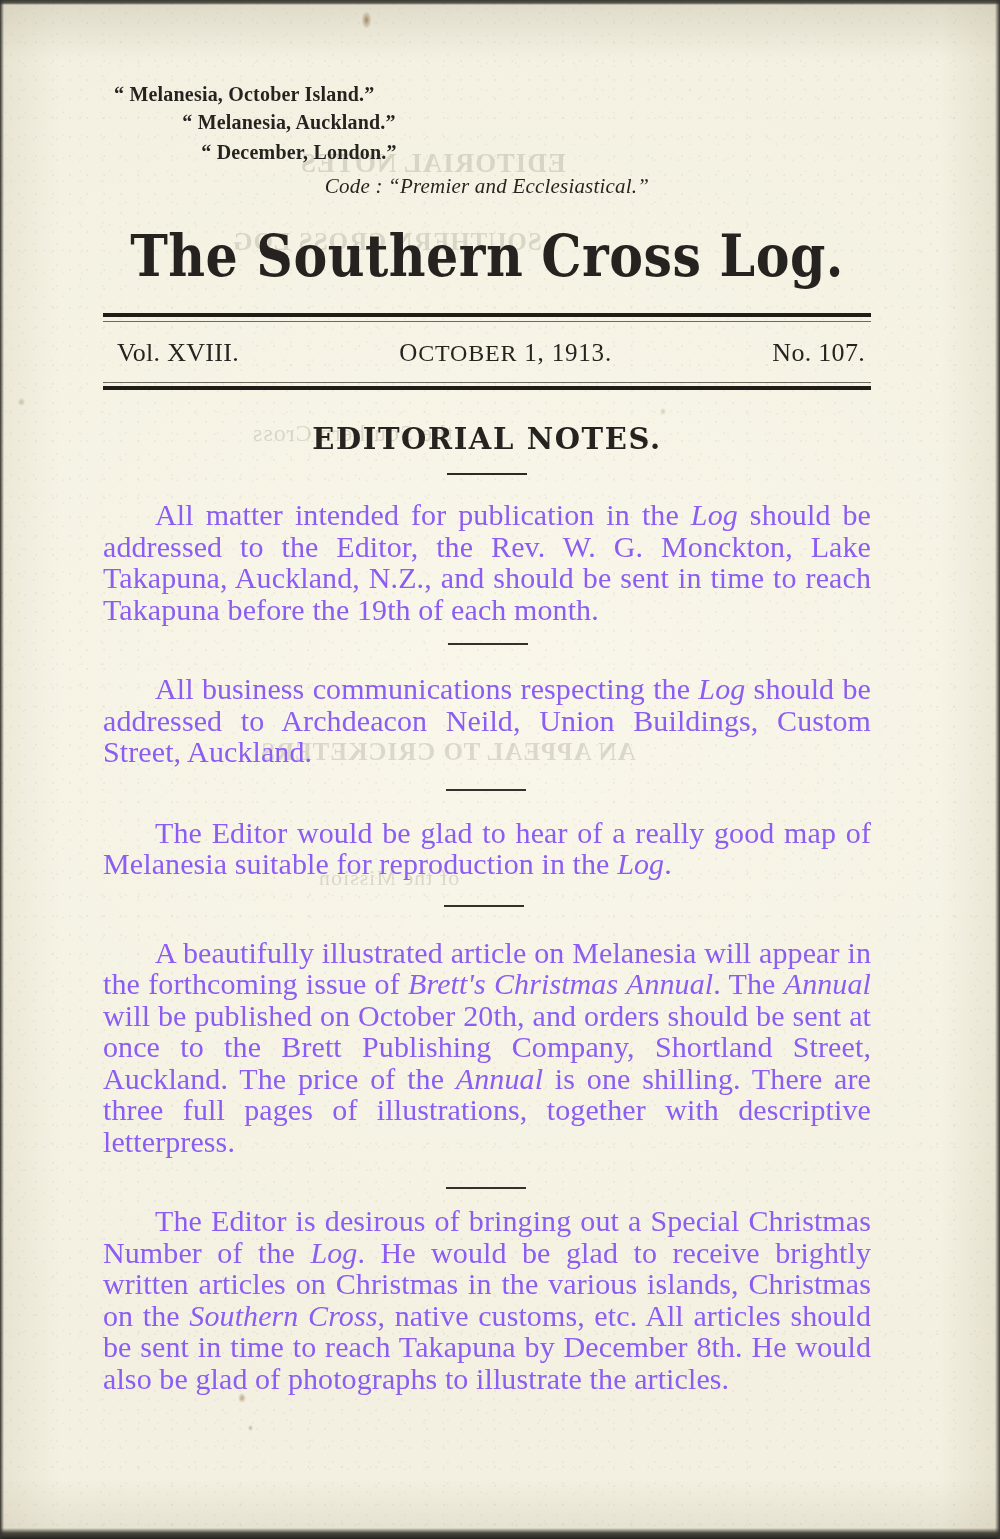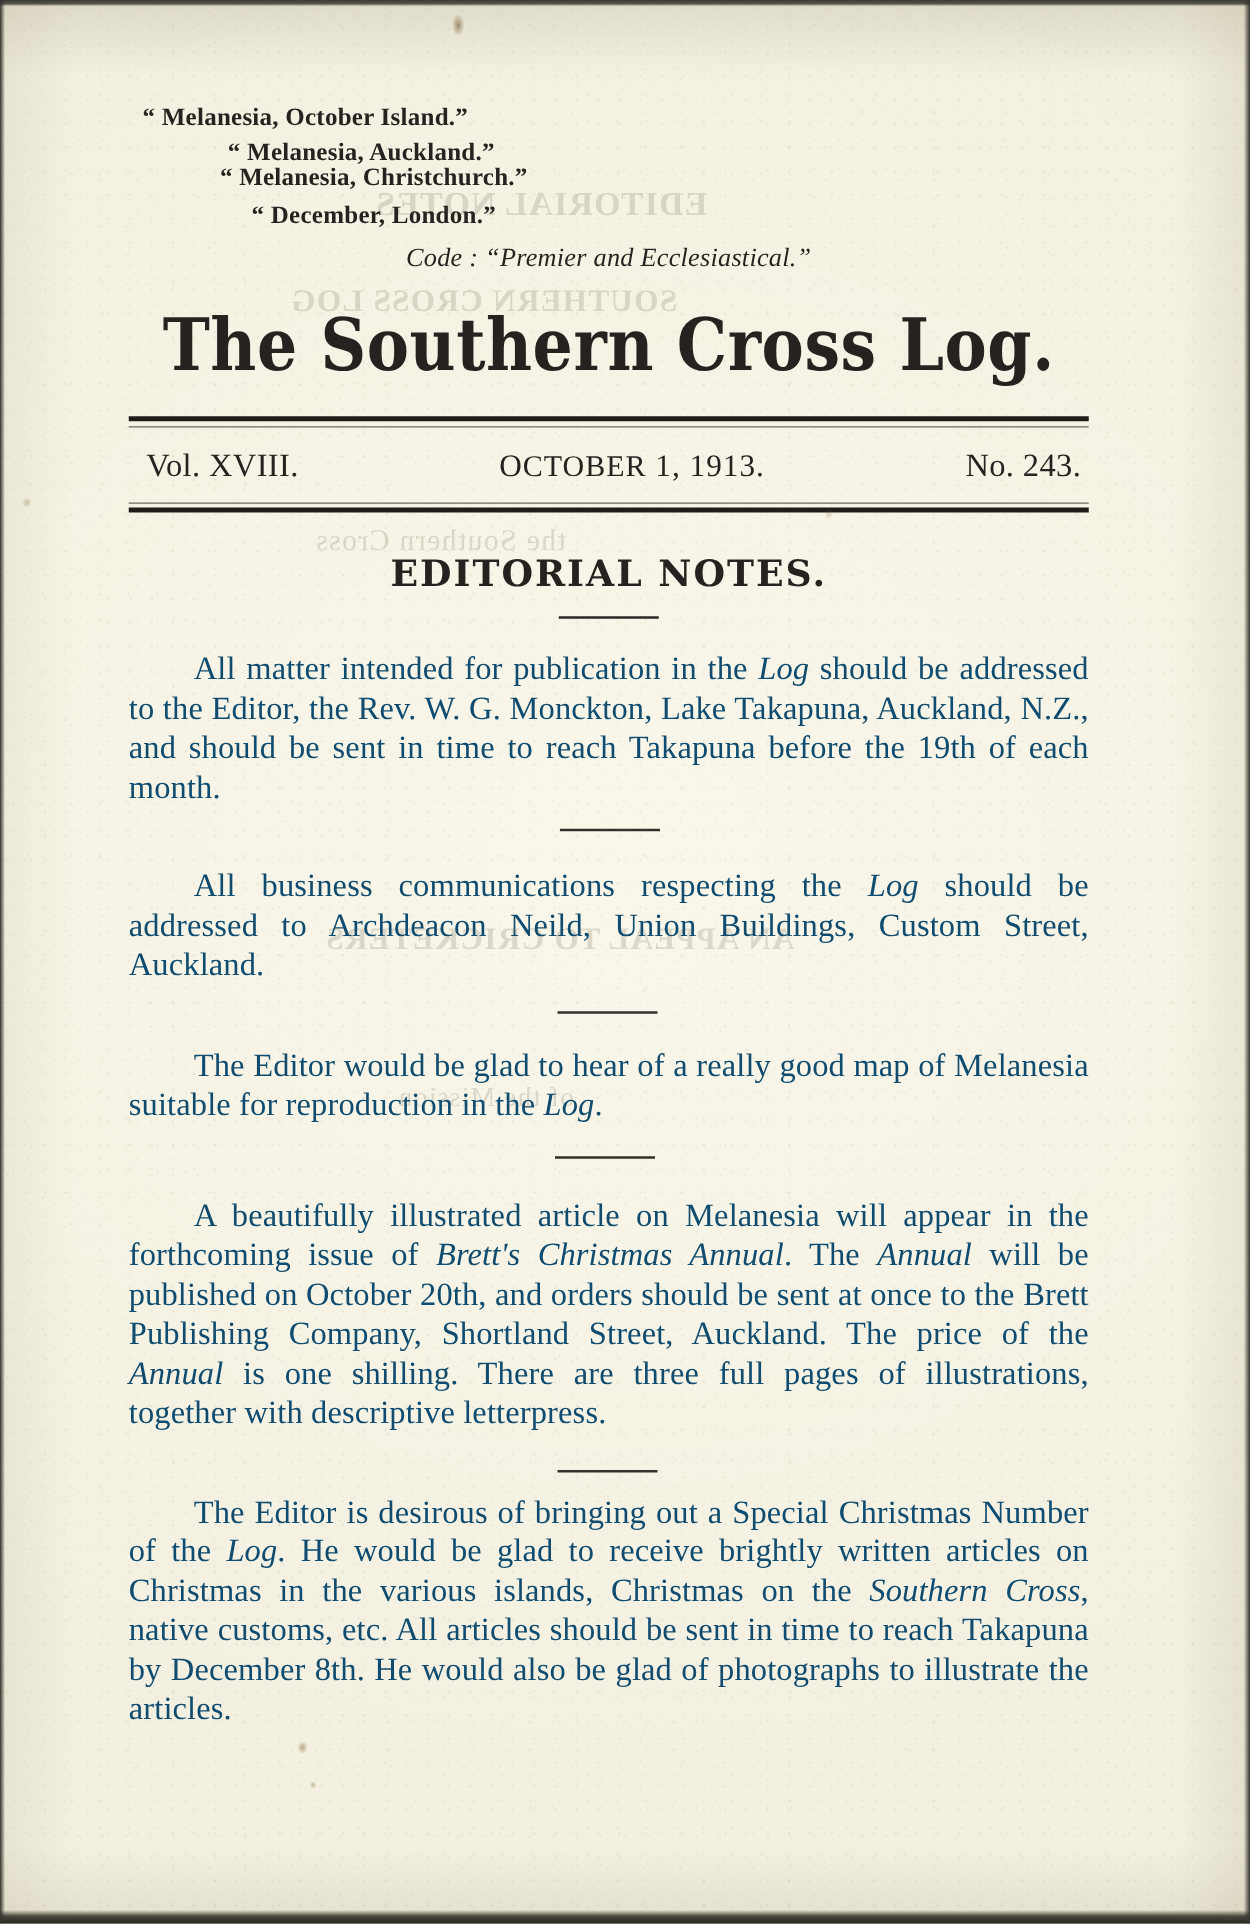--- a/index.html
+++ b/index.html
@@ -176,27 +176,27 @@
   }
   .head-rule {
     width: 80px;
     height: 2px;
     background: #2a2622;
     margin: 17px auto 0 auto;
   }
 
   
   .para {
-    font-size: 26px;
+    font-size: 30px;
     line-height: 31.5px;
     text-align: justify;
     text-justify: inter-word;
     text-indent: 52px;
     letter-spacing: 0.1px;
-    color: #0c4a6e;
+    color: #8b5cf6;
     margin: 0;
   }
   .para i { font-style: italic; }
 
   .p1 { margin-top: 24px; }
   .p2 { margin-top: 28px; }
   .p3 { margin-top: 26px; }
   .p4 { margin-top: 30px; }
   .p5 { margin-top: 16px; }
 
@@ -232,23 +232,20 @@
     <div class="telegrams">
 
       <div class="tg-line tg-line-1">
         <span class="tg-addr">“ Melanesia, October Island.”</span>
       </div>
 
       <div class="tg-row">
         <div class="tg-col-l">
           <span class="tg-addr">“ Melanesia, Auckland.”</span>
         </div>
-        <div class="tg-col-r">
-          <span class="tg-addr">“ Melanesia, Christchurch.”</span>
-        </div>
       </div>
 
       <div class="tg-row">
         <div class="tg-col-r">
           <span class="tg-addr">“ December, London.”</span>
         </div>
       </div>
 
       <div class="tg-code">Code : “Premier and Ecclesiastical.”</div>
     </div>
@@ -259,21 +256,21 @@
       <div class="rule-thick"></div>
       <div class="rule-gap-a"></div>
       <div class="rule-thin"></div>
     </div>
 
     <div class="volline">
       <span class="vol-left">Vol. XVIII.</span>
       <span class="vol-mid">
         <span>O</span><span class="sc-small">CTOBER</span><span> 1, 1913.</span>
       </span>
-      <span class="vol-right">No. 243.</span>
+      <span class="vol-right">No. 107.</span>
     </div>
 
     <div>
       <div class="rule-thin"></div>
       <div class="rule-gap-b"></div>
       <div class="rule-thick"></div>
     </div>
 
     <div class="section-head">EDITORIAL NOTES.</div>
     <div class="head-rule"></div>

